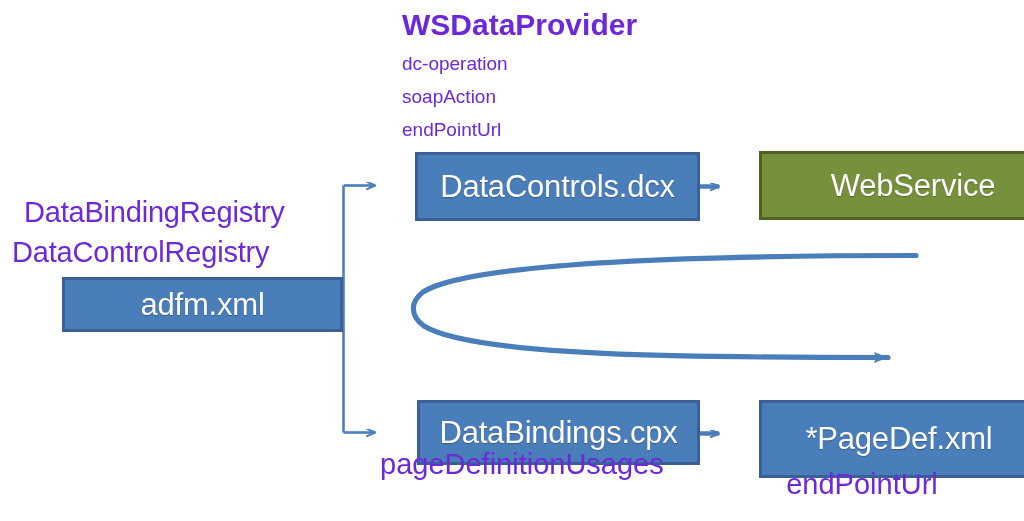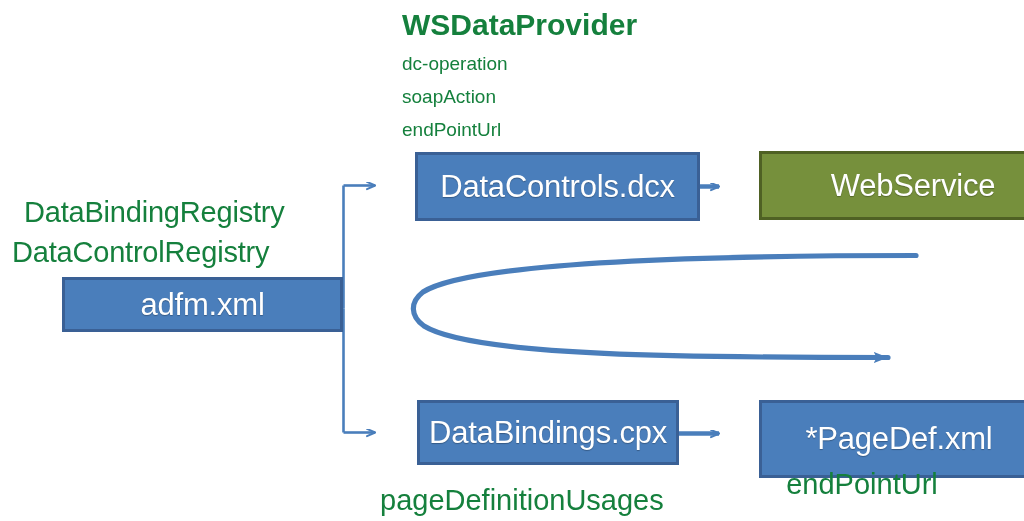--- a/index.html
+++ b/index.html
@@ -13,21 +13,21 @@
     height: 521px;
     background: #ffffff;
     overflow: hidden;
     font-family: "Liberation Sans", sans-serif;
     -webkit-font-smoothing: antialiased;
   }
 
   
   .text-label {
     position: absolute;
-    color: #15803d;
+    color: #6d28d9;
     white-space: nowrap;
     line-height: 1.0;
   }
   .heading {
     font-size: 30px;
     font-weight: bold;
   }
   .attr {
     font-size: 19px;
     font-weight: normal;
@@ -126,21 +126,21 @@
   <div class="text-label attr" style="left:402px; top:120px;">endPointUrl</div>
 
   <div class="text-label registry" style="left:12px; top:238px;">DataControlRegistry</div>
 
   <div class="node-box box-blue" style="left:25px; top:277px; width:281px; height:55px;">adfm.xml</div>
 
   <div class="node-box box-blue" style="left:378px; top:152px; width:285px; height:69px;">DataControls.dcx</div>
 
   <div class="node-box box-green" style="left:722px; top:151px; width:280px; height:69px;padding-left:28px;">WebService</div>
 
-  <div class="node-box box-blue" style="left:380px; top:400px; width:262px; height:65px;">DataBindings.cpx</div>
+  <div class="node-box box-blue" style="left:380px; top:400px; width:283px; height:65px;">DataBindings.cpx</div>
 
   <div class="node-box box-blue" style="left:722px; top:400px; width:280px; height:78px;">*PageDef.xml</div>
 
-  <div class="text-label caption" style="left:380px; top:486px; width:283px;">pageDefinitionUsages</div>
+  <div class="text-label caption" style="left:380px; top:450px; width:283px;">pageDefinitionUsages</div>
 
   <div class="text-label caption" style="left:722px; top:470px; width:280px;">endPointUrl</div>
 
 </div>
 
 </body></html>

